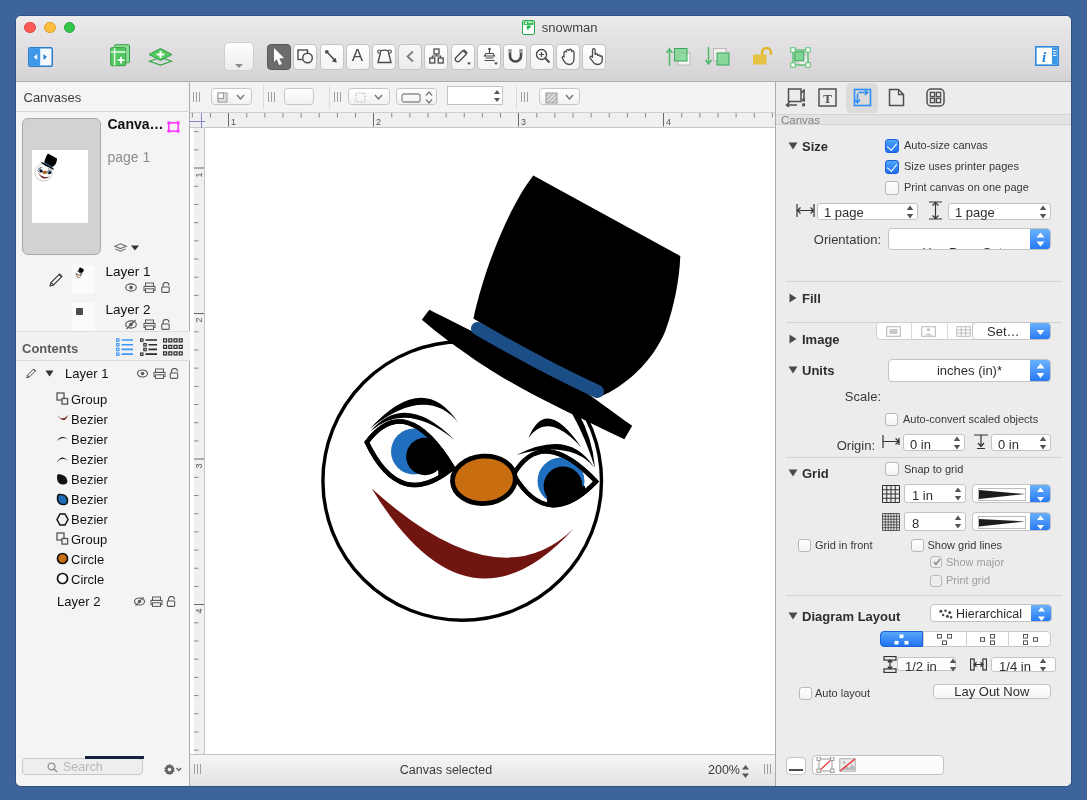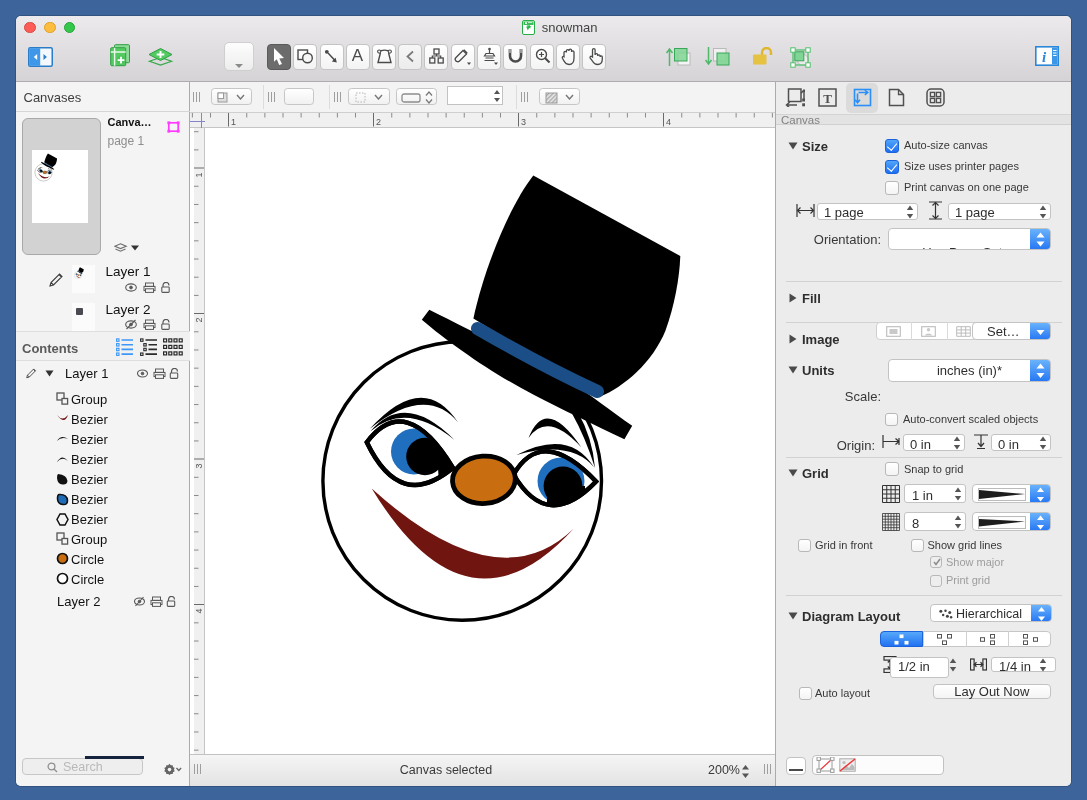--- a/index.html
+++ b/index.html
@@ -177,29 +177,29 @@
   <div class="abs" style="left:0;top:0;width:174px;height:29.5px;border-bottom:1px solid #d6d6d6"></div>
   <div class="abs" style="left:7.5px;top:7.5px;font-size:13px;font-weight:normal;color:#3e3e3e">Canvases</div>
 
   <div class="abs" style="left:6px;top:35.5px;width:79px;height:137px;background:#d2d2d2;border:1px solid #a9a9a9;border-radius:6px"></div>
   <div class="abs" style="left:15.8px;top:67.5px;width:56.5px;height:73px;background:#fff"></div>
   <svg class="abs" style="left:15.8px;top:67.5px" width="56.5" height="73" viewBox="0 0 56.5 73">
         <g transform="translate(9,3) scale(0.062) translate(-421,-167)">
           <use href="#snowman"></use>
         </g>
       </svg>
-  <div class="abs" style="left:91.5px;top:34px;font-size:11px;font-weight:bold;color:#111">Canva…</div>
+  <div class="abs" style="left:91.5px;top:34px;font-size:14px;font-weight:bold;color:#111">Canva…</div>
   <svg class="abs" style="left:150.5px;top:39px" width="13" height="12" viewBox="0 0 13 12">
         <rect x="1.8" y="1.8" width="9.4" height="8.4" fill="none" stroke="#ff3bff" stroke-width="1.7"></rect>
         <rect x="0.4" y="0.4" width="2.8" height="2.8" fill="#ff3bff"></rect>
         <rect x="9.8" y="0.4" width="2.8" height="2.8" fill="#ff3bff"></rect>
         <rect x="0.4" y="8.8" width="2.8" height="2.8" fill="#ff3bff"></rect>
         <rect x="9.8" y="8.8" width="2.8" height="2.8" fill="#ff3bff"></rect>
       </svg>
-  <div class="abs" style="left:91.5px;top:52px;font-size:12px;color:#8d8d8d">page 1</div>
+  <div class="abs" style="left:91.5px;top:67px;font-size:14px;color:#8d8d8d">page 1</div>
   <svg class="abs" style="left:98px;top:161px" width="26" height="10" viewBox="0 0 26 10">
         <path d="M6.5 0.8 L12.2 3.2 L6.5 5.6 L0.8 3.2 Z" fill="none" stroke="#6e6e6e" stroke-width="1.1"></path>
         <path d="M1.5 6 L6.5 8.2 L11.5 6" fill="none" stroke="#6e6e6e" stroke-width="1.1"></path>
         <path d="M17 2.5 H25 L21 7.5 Z" fill="#333"></path>
       </svg>
 
   <svg class="abs" style="left:33px;top:190px" width="15" height="15" viewBox="0 0 15 15">
         <path d="M1 14 L2 10.5 L10.5 2 L13 4.5 L4.5 13 Z M2 10.5 L4.5 13 M10 2.5 L12.5 5" fill="none" stroke="#3c3c3c" stroke-width="1.1"></path>
       </svg>
   <div class="abs" style="left:56px;top:183px;width:22.5px;height:28px;background:#fbfbfb"></div>
@@ -747,21 +747,21 @@
           </g>
         </svg>
 
     <svg class="abs" style="left:107px;top:574px" width="14" height="17" viewBox="0 0 14 17">
           <g stroke="#333" stroke-width="1.2" fill="none">
             <rect x="1" y="0.5" width="12" height="3.6"></rect>
             <rect x="1" y="12.9" width="12" height="3.6"></rect>
             <path d="M7 4.5 V12.5 M4.8 6.5 L7 4.2 L9.2 6.5 M4.8 10.5 L7 12.8 L9.2 10.5"></path>
           </g>
         </svg>
-    <div class="field" style="left:114px;top:575px;width:58.6px;height:21px;padding:0.5px 0 0 7px">1/2 in</div>
+    <div class="field" style="left:121px;top:575px;width:58.6px;height:14px;padding:0.5px 0 0 7px">1/2 in</div>
     <svg class="abs" style="left:173px;top:575.5px" width="8" height="14" viewBox="0 0 8 14">
           <path d="M4 0.5 L7.2 5 H0.8 Z" fill="#555"></path>
           <path d="M4 13.5 L0.8 9 H7.2 Z" fill="#555"></path>
         </svg>
     <svg class="abs" style="left:194px;top:576px" width="17" height="13" viewBox="0 0 17 13">
           <g stroke="#333" stroke-width="1.2" fill="none">
             <rect x="0.5" y="1" width="3.6" height="11"></rect>
             <rect x="12.9" y="1" width="3.6" height="11"></rect>
             <path d="M4.5 6.5 H12.5 M6.5 4.3 L4.2 6.5 L6.5 8.7 M10.5 4.3 L12.8 6.5 L10.5 8.7"></path>
           </g>

